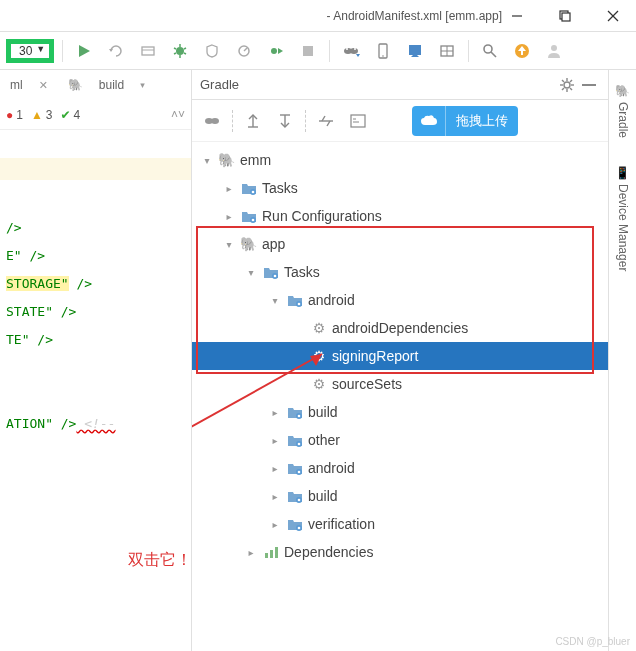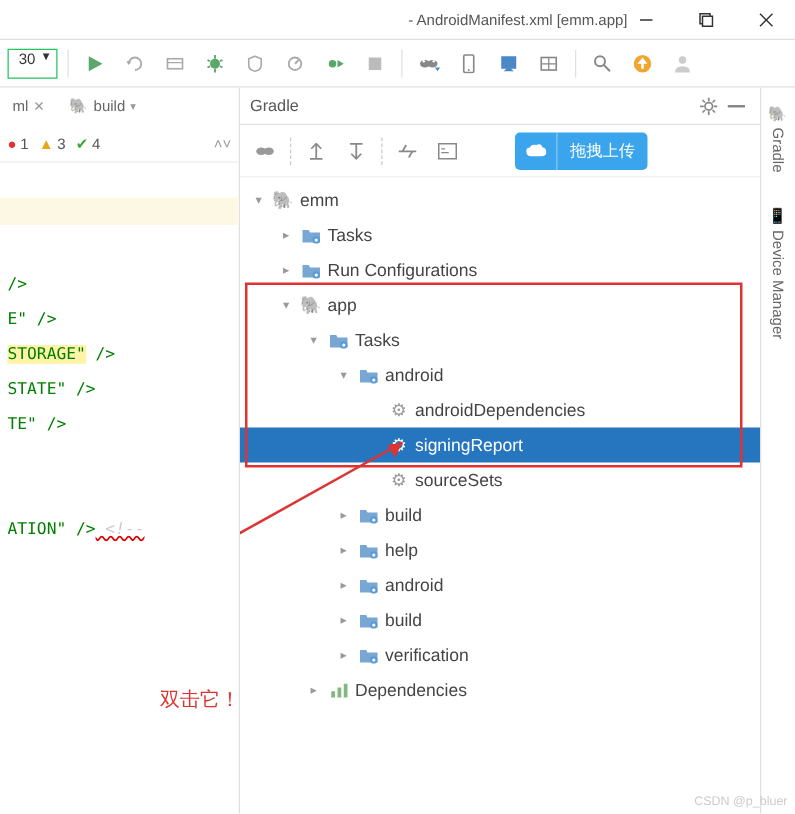--- a/index.html
+++ b/index.html
@@ -2,31 +2,31 @@
 <html><head>
 <meta charset="utf-8">
 <style>
   * { box-sizing: border-box; margin: 0; padding: 0; }
   body { font-family: "Segoe UI", Arial, sans-serif; font-size: 13px; color: #333; background: #fff; width: 636px; height: 651px; overflow: hidden; position: relative; }
   .titlebar { height: 32px; display: flex; align-items: center; padding: 0 8px; border-bottom: 1px solid #e0e0e0; }
   .titlebar .title { flex: 1; color: #555; font-size: 12px; text-align: right; }
   .winbtns { display: flex; gap: 18px; }
   .winbtn { width: 30px; height: 20px; display: flex; align-items: center; justify-content: center; color: #333; cursor: pointer; }
   .mainbar { height: 38px; display: flex; align-items: center; padding: 0 6px; gap: 6px; border-bottom: 1px solid #e0e0e0; }
-  .dropdown { border: 1px solid #22c55e; height: 24px; display: flex; align-items: flex-start; padding: 0 4px 0 8px; font-size: 12px; }
+  .dropdown { border: 5px solid #22c55e; height: 24px; display: flex; align-items: flex-start; padding: 0 4px 0 8px; font-size: 12px; }
   .dropdown .caret { margin-left: 4px; font-size: 9px; }
   .sep { width: 1px; height: 22px; background: #e0e0e0; margin: 0 2px; }
   .tb-icon { width: 26px; height: 26px; display: flex; align-items: center; justify-content: center; cursor: pointer; color: #888; }
   .tb-icon svg { display: block; }
   .green { color: #59a869; }
   .orange { fill: #f0a732; }
   .body-row { display: flex; height: calc(100% - 70px); }
   .left-col { width: 192px; display: flex; flex-direction: column; border-right: 1px solid #e0e0e0; overflow: hidden; }
   .tabs { height: 30px; display: flex; align-items: center; }
-  .tab { padding: 0 10px; height: 28px; display: flex; align-items: center; font-size: 12px; color: #666; gap: 4px; }
+  .tab { padding: 0 10px; height: 28px; display: flex; align-items: center; font-size: 12px; color: #666; gap: 16px; }
   .tab .close { font-size: 11px; color: #999; cursor: pointer; }
   .crumb { height: 30px; display: flex; align-items: center; gap: 8px; padding: 0 6px; font-size: 12px; color: #555; border-bottom: 1px solid #eee; }
   .badge { display: inline-flex; align-items: center; gap: 3px; }
   .editor { padding: 6px; font-family: "Consolas", monospace; font-size: 13px; line-height: 28px; white-space: pre; overflow: hidden; }
   .kw-green { color: #008000; }
   .hl-yellow { background: #fff3a8; }
   .punct { color: #008000; }
   .comment { color: #ccc; font-style: italic; text-decoration: wavy underline #d00; }
   .center-col { flex: 1; display: flex; flex-direction: column; }
   .panel-head { height: 30px; display: flex; align-items: center; padding: 0 8px; border-bottom: 1px solid #e0e0e0; }
@@ -385,21 +385,21 @@
       </div>
       <div class="node ind3">
         <span class="expander">▸</span>
         <span class="node-icon">
             <svg width="16" height="14">
               <path d="M1 3 L6 3 L7 5 L15 5 L15 13 L1 13 Z" class="folder"></path>
               <circle cx="12" cy="11" r="3" fill="#5b9bd5"></circle>
               <circle cx="12" cy="11" r="1.3" fill="#fff"></circle>
             </svg>
           </span>
-        <span>help</span>
+        <span>other</span>
       </div>
       <div class="node ind3">
         <span class="expander">▸</span>
         <span class="node-icon">
             <svg width="16" height="14">
               <path d="M1 3 L6 3 L7 5 L15 5 L15 13 L1 13 Z" class="folder"></path>
               <circle cx="12" cy="11" r="3" fill="#5b9bd5"></circle>
               <circle cx="12" cy="11" r="1.3" fill="#fff"></circle>
             </svg>
           </span>

